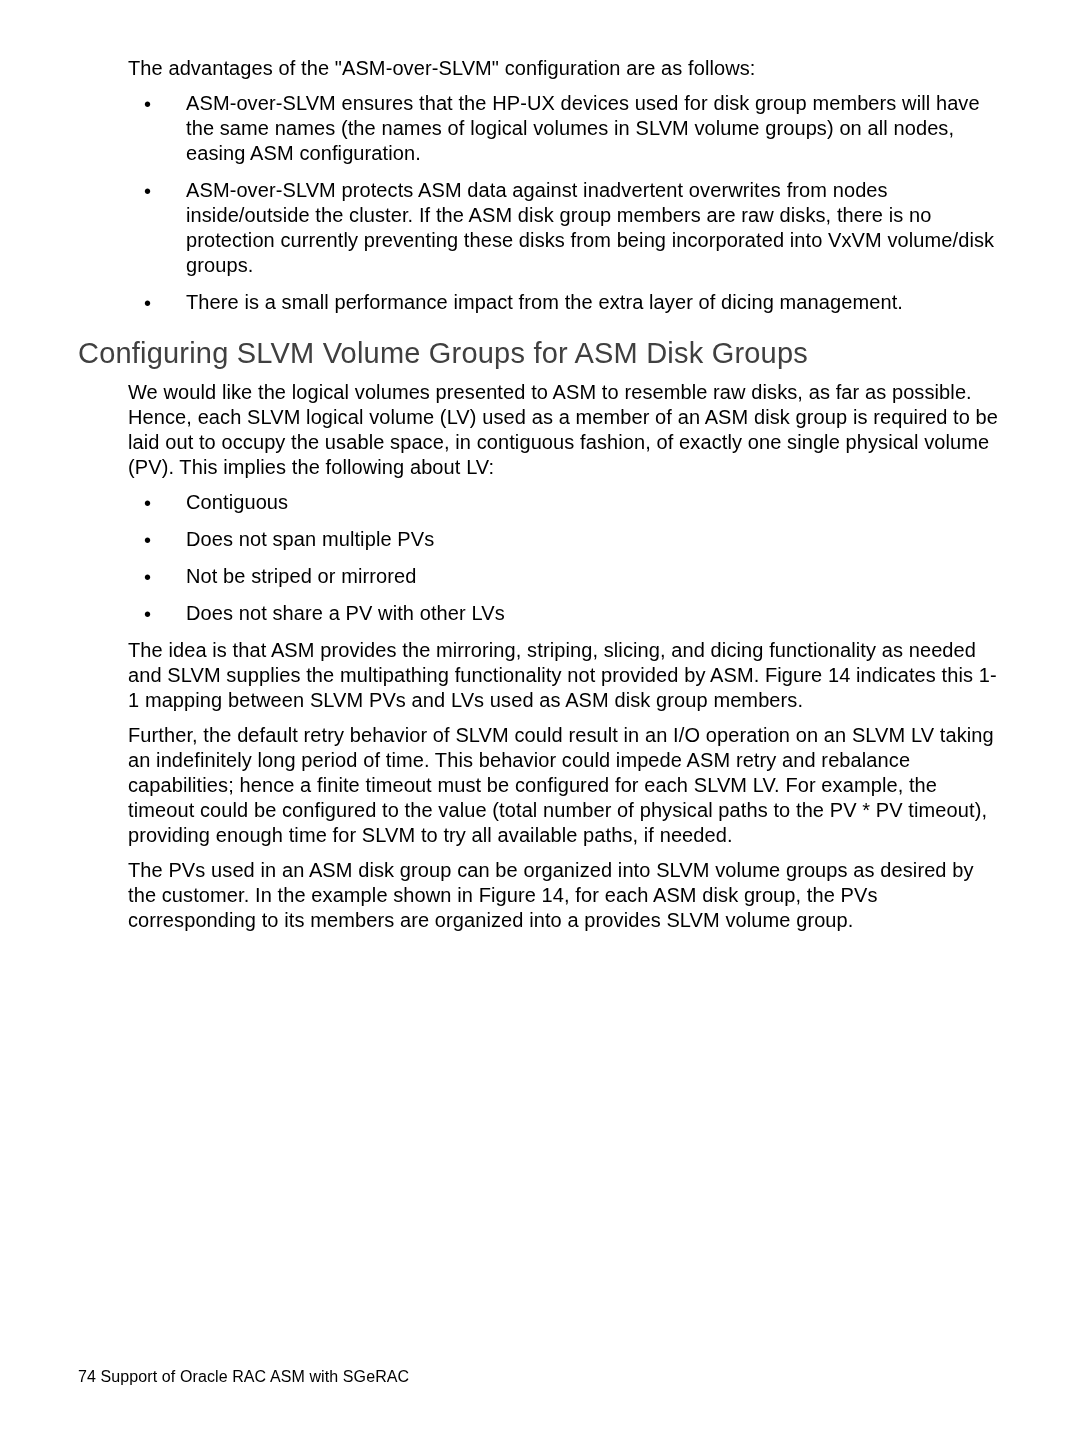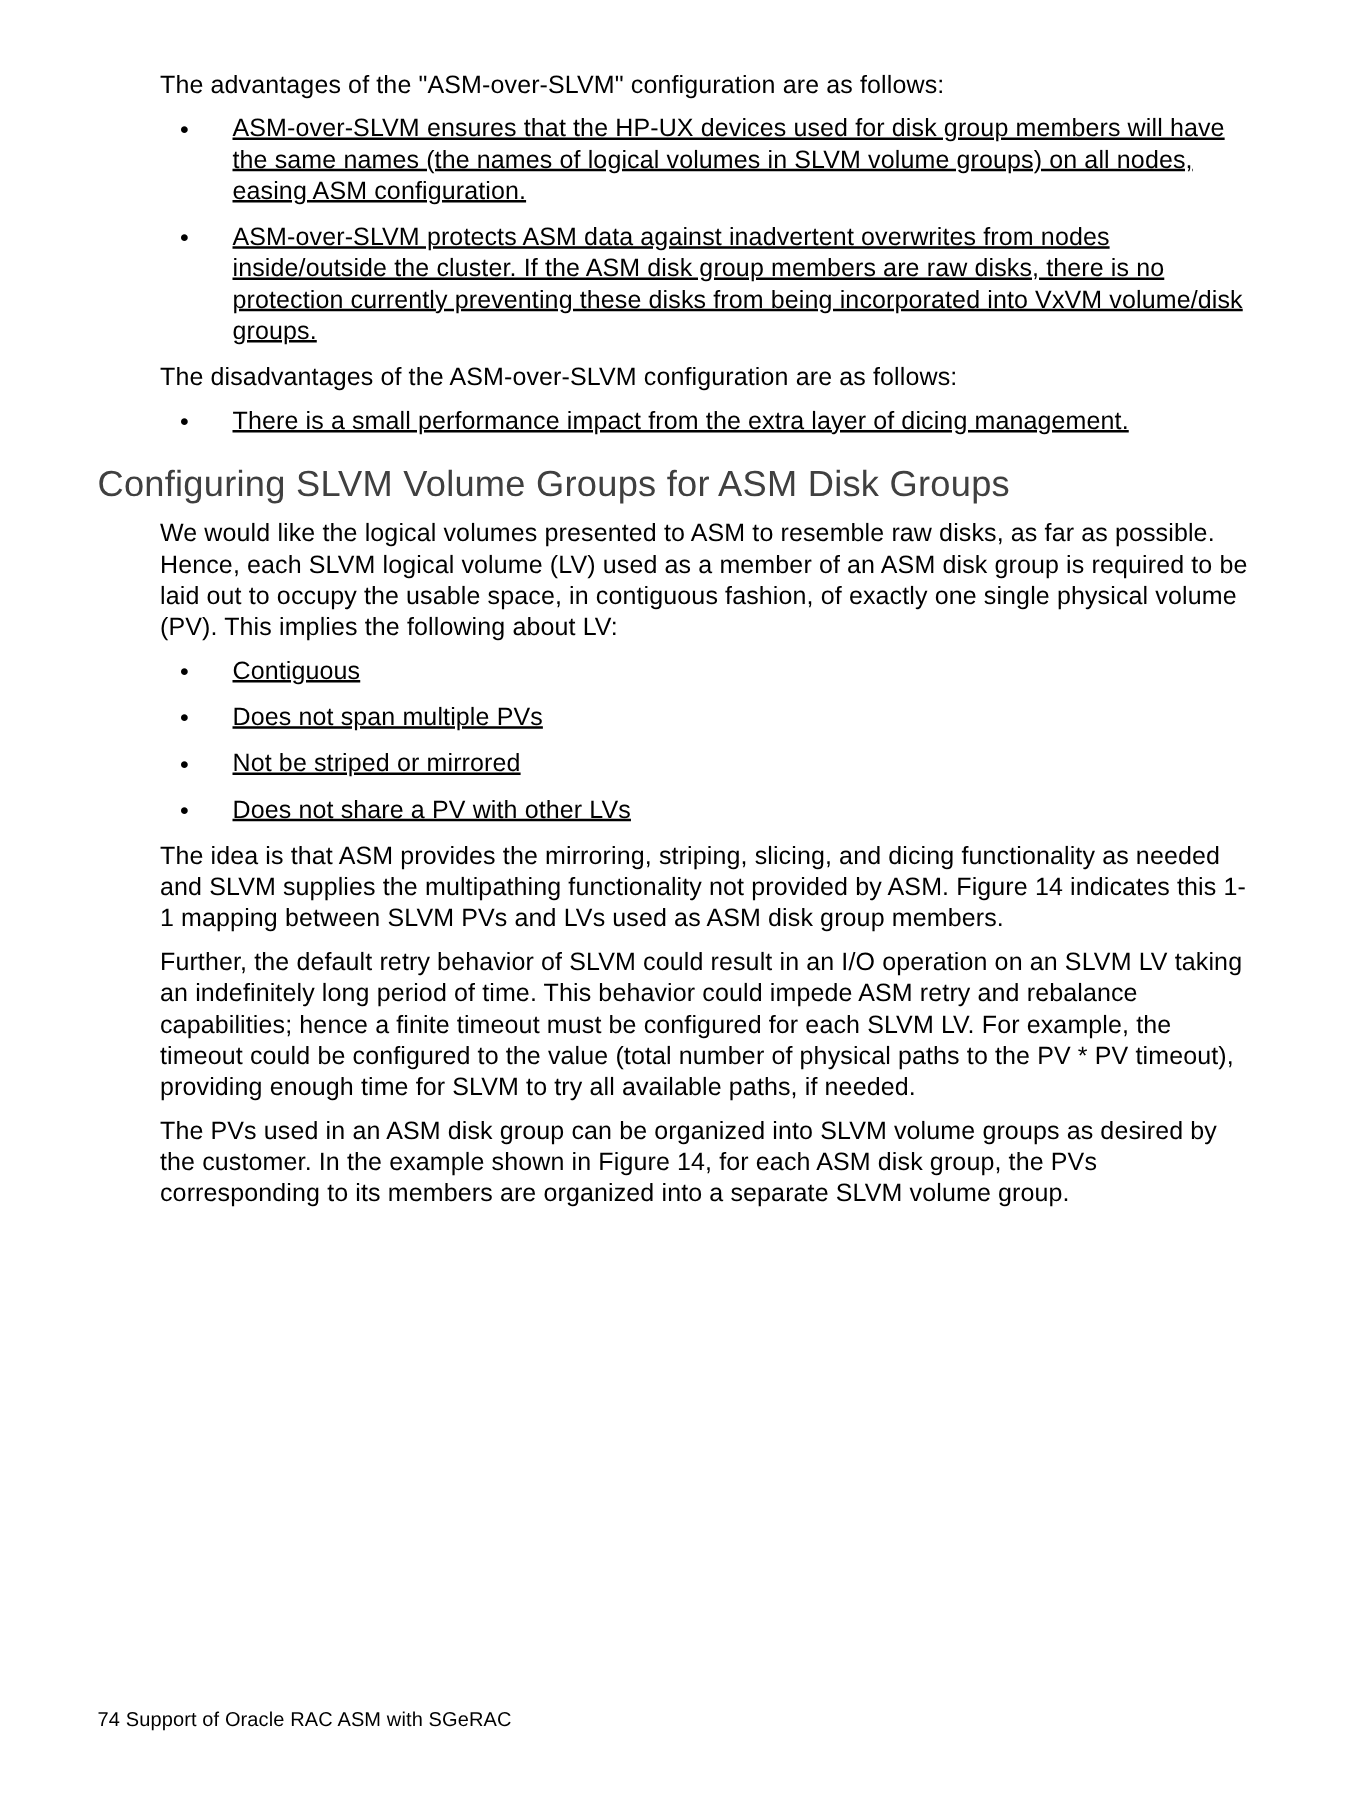--- a/index.html
+++ b/index.html
@@ -26,21 +26,20 @@
     font-size: 20px;
     line-height: 1.25;
     margin: 0 0 10px 0;
     font-weight: 400;
     letter-spacing: 0.1px;
   }
   ul.bullets {
     list-style: none;
     margin: 0 0 10px 0;
     padding: 0;
-    text-decoration: underline;
   }
   ul.bullets > li {
     position: relative;
     padding-left: 58px;
     font-size: 20px;
     line-height: 1.25;
     margin: 0 0 12px 0;
     letter-spacing: 0.1px;
   }
   ul.bullets > li::before {
@@ -76,21 +75,20 @@
 
   <div class="body-indent">
 
     <p class="para">The advantages of the "ASM-over-SLVM" configuration are as follows:</p>
 
     <ul class="bullets">
       <li>ASM-over-SLVM ensures that the HP-UX devices used for disk group members will have the same names (the names of logical volumes in SLVM volume groups) on all nodes, easing ASM configuration.</li>
       <li>ASM-over-SLVM protects ASM data against inadvertent overwrites from nodes inside/outside the cluster. If the ASM disk group members are raw disks, there is no protection currently preventing these disks from being incorporated into VxVM volume/disk groups.</li>
     </ul>
 
-    <p class="para">The disadvantages of the ASM-over-SLVM configuration are as follows:</p>
 
     <ul class="bullets">
       <li>There is a small performance impact from the extra layer of dicing management.</li>
     </ul>
 
   </div>
 
   <h2 class="section-heading">Configuring SLVM Volume Groups for ASM Disk Groups</h2>
 
   <div class="body-indent">
@@ -101,21 +99,21 @@
       <li>Contiguous</li>
       <li>Does not span multiple PVs</li>
       <li>Not be striped or mirrored</li>
       <li>Does not share a PV with other LVs</li>
     </ul>
 
     <p class="para">The idea is that ASM provides the mirroring, striping, slicing, and dicing functionality as needed and SLVM supplies the multipathing functionality not provided by ASM. Figure 14 indicates this 1-1 mapping between SLVM PVs and LVs used as ASM disk group members.</p>
 
     <p class="para">Further, the default retry behavior of SLVM could result in an I/O operation on an SLVM LV taking an indefinitely long period of time. This behavior could impede ASM retry and rebalance capabilities; hence a finite timeout must be configured for each SLVM LV. For example, the timeout could be configured to the value (total number of physical paths to the PV * PV timeout), providing enough time for SLVM to try all available paths, if needed.</p>
 
-    <p class="para">The PVs used in an ASM disk group can be organized into SLVM volume groups as desired by the customer. In the example shown in Figure 14, for each ASM disk group, the PVs corresponding to its members are organized into a separate SLVM volume group.</p>
+    <p class="para">The PVs used in an ASM disk group can be organized into SLVM volume groups as desired by the customer. In the example shown in Figure 14, for each ASM disk group, the PVs corresponding to its members are organized into a provides SLVM volume group.</p>
 
   </div>
 
 </div>
 
 <div class="footer">
   <span class="pgnum">74</span>
   <span>Support of Oracle RAC ASM with SGeRAC</span>
 </div>
 

